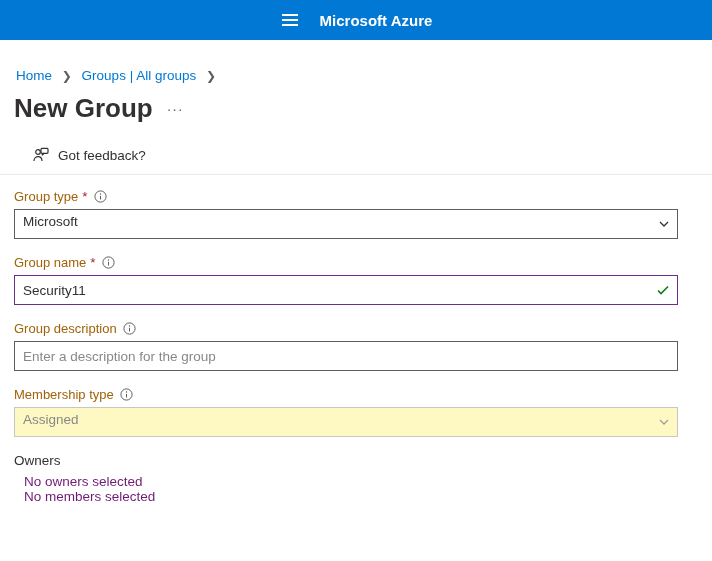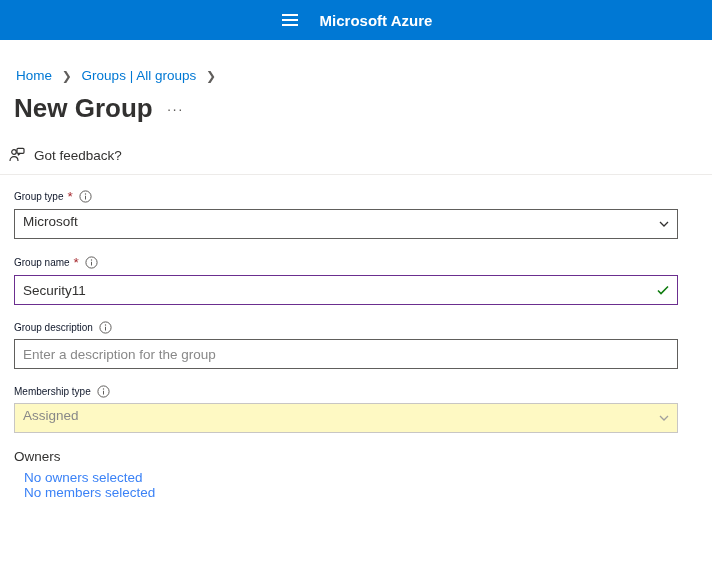--- a/index.html
+++ b/index.html
@@ -16,47 +16,47 @@
   .breadcrumb { padding: 28px 16px 4px; font-size: 13.5px; }
   .breadcrumb a { color: #0078d4; text-decoration: none; cursor: pointer; }
   .breadcrumb .chev { color: #605e5c; margin: 0 6px; font-size: 12px; }
 
   
   .title-row { display: flex; align-items: center; padding: 6px 14px 14px; }
   .page-title { font-size: 26px; font-weight: 600; margin: 0; }
   .ellipsis { margin-left: 14px; color: #605e5c; cursor: pointer; letter-spacing: 1px; font-size: 14px; }
 
   
-  .feedback-row { display: flex; align-items: center; padding: 8px 8px 10px; border-bottom: 1px solid #edebe9; }
+  .feedback-row { display: flex; align-items: center; padding: 8px 32px 10px; border-bottom: 1px solid #edebe9; }
   .feedback-icon { margin-right: 8px; display: inline-flex; }
   .feedback-text { color: #323130; cursor: pointer; }
 
   
   .form { padding: 14px 14px 20px; }
   .field { margin-bottom: 16px; }
   .label-row { display: flex; align-items: center; margin-bottom: 5px; }
-  .label { font-size: 10px; color: #0f172a; }
+  .label { font-size: 13px; color: #a16207; }
   .req { color: #a4262c; margin-left: 4px; }
   .info-icon { margin-left: 6px; display: inline-flex; cursor: pointer; }
 
   .control { position: relative; width: 664px; max-width: 100%; }
   .select, .text-input {
     width: 100%; height: 30px; border: 1px solid #605e5c; padding: 4px 32px 4px 8px;
     font-family: inherit; font-size: 13.5px; background: #fff; color: #323130;
   }
   .text-input::placeholder { color: #888; }
   .select.disabled { background: #fef9c3; color: #888; border-color: #c8c6c4; }
   .chevron { position: absolute; right: 8px; top: 50%; transform: translateY(-50%); pointer-events: none; color: #323130; }
   .select.disabled + .chevron { color: #a19f9d; }
 
   .valid-input { border: 1px solid #6b2e8f; }
   .check { position: absolute; right: 8px; top: 50%; transform: translateY(-50%); color: #107c10; }
 
   .section-head { font-size: 13.5px; color: #323130; margin-bottom: 6px; margin-top: 14px; }
-  .link { color: #3b82f6; cursor: pointer; padding-left: 10px; }
+  .link { color: #701a75; cursor: pointer; padding-left: 10px; }
 
   svg { display: block; }
 </style>
 </head>
 <body>
 
 <div class="topbar">
   <div class="hamburger">
     <span></span>
       <span></span>

